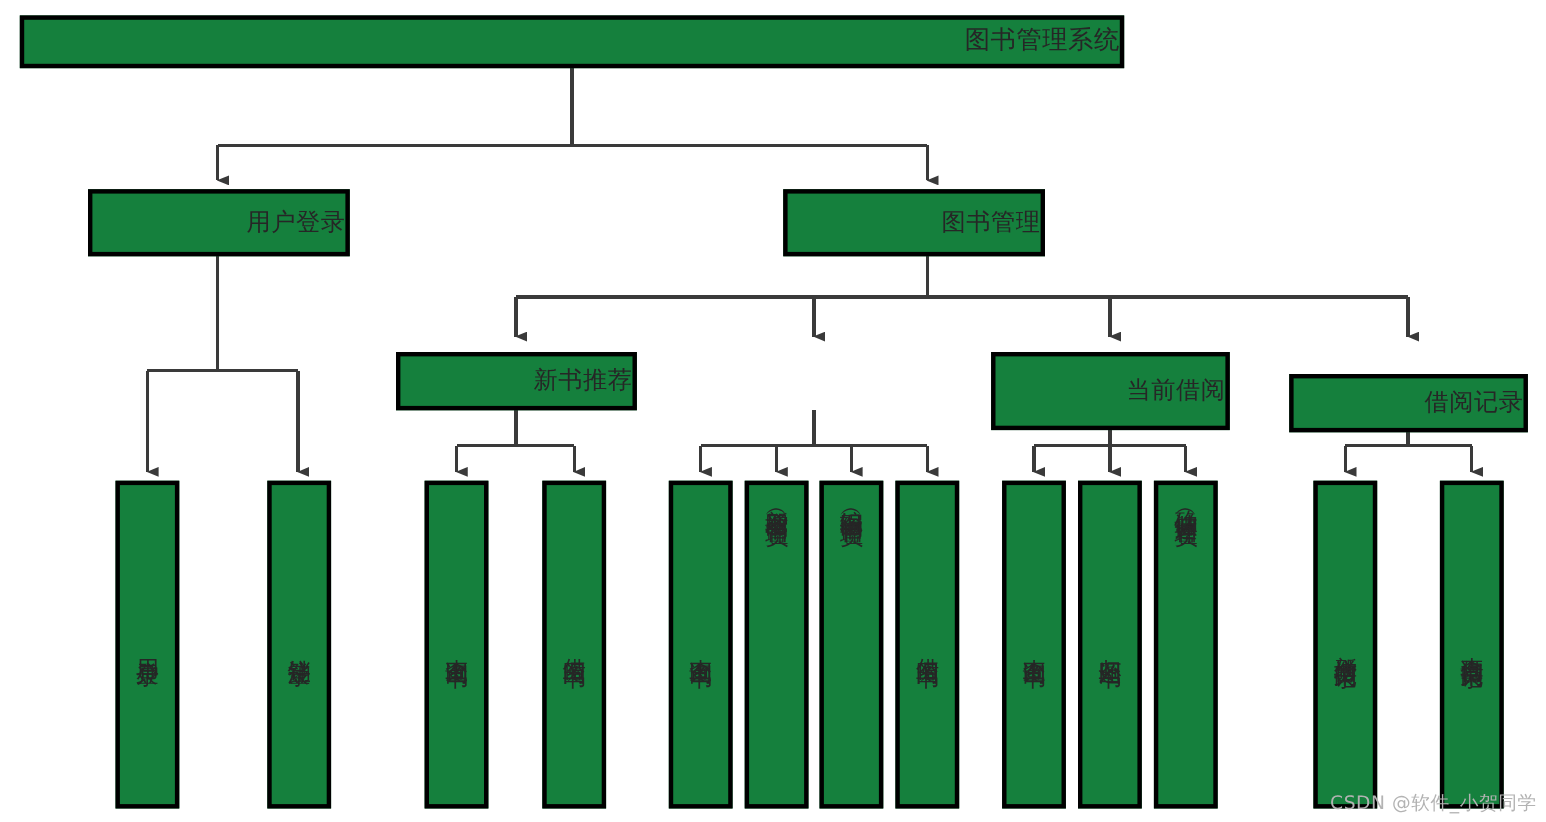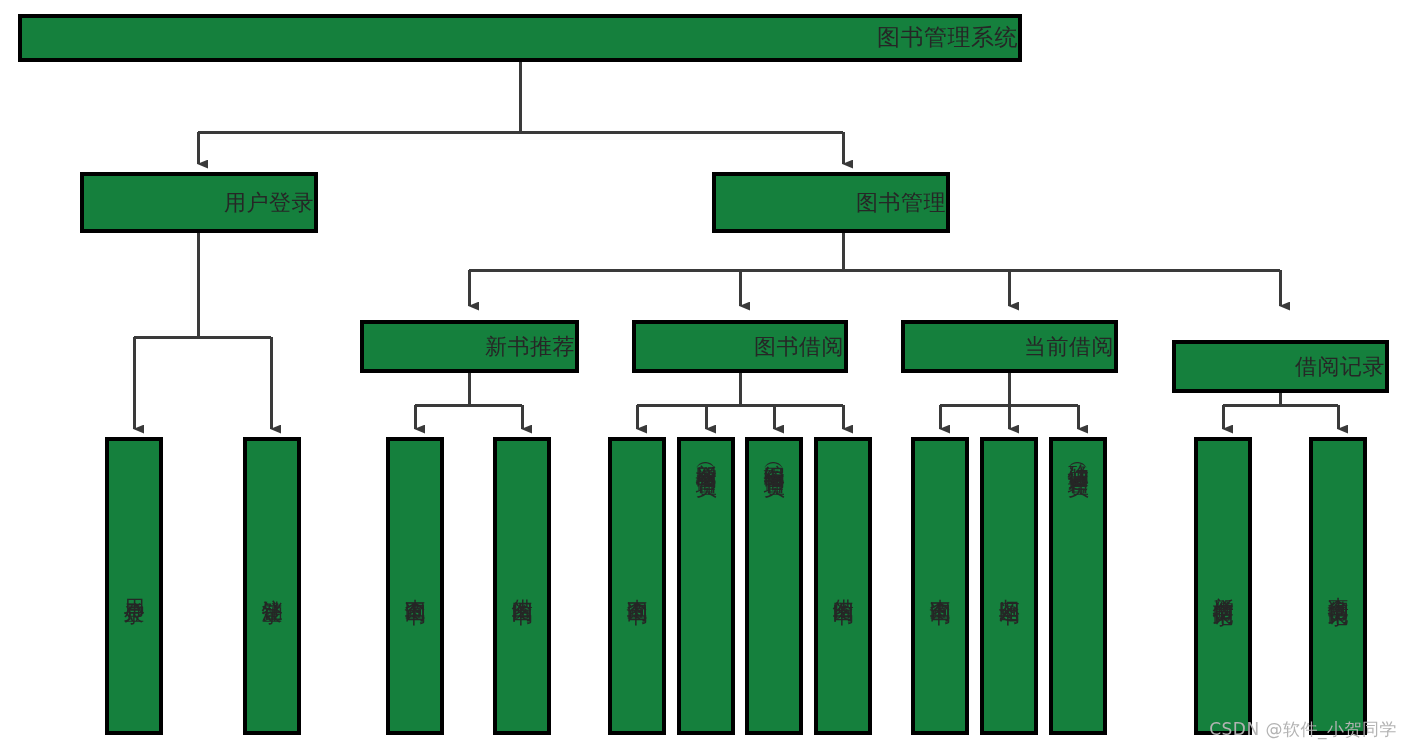--- a/index.html
+++ b/index.html
@@ -142,24 +142,21 @@
   <div class="node horizontal" style="left:80px; top:172px; width:238px; height:61px;">
     <span class="node-label">用户登录</span>
   </div>
   <div class="node horizontal" style="left:712px; top:172px; width:238px; height:61px;">
     <span class="node-label">图书管理</span>
   </div>
 
   <div class="node horizontal" style="left:360px; top:320px; width:219px; height:53px;">
     <span class="node-label">新书推荐</span>
   </div>
-  <div class="node horizontal" style="left:632px; top:320px; width:216px; height:53px;">
-    <span class="node-label">图书借阅</span>
-  </div>
-  <div class="node horizontal" style="left:901px; top:320px; width:217px; height:53px;">
+  <div class="node horizontal" style="left:901px; top:320px; width:217px; height:71px;">
     <span class="node-label">当前借阅</span>
   </div>
   <div class="node horizontal" style="left:1172px; top:320px; width:217px; height:53px;margin-top:20px;">
     <span class="node-label">借阅记录</span>
   </div>
 
   <div class="node vertical centered" style="left:105px; top:437px; width:58px; height:298px;">
     <span class="node-label">用户登录</span>
   </div>
   <div class="node vertical centered" style="left:243px; top:437px; width:58px; height:298px;">

